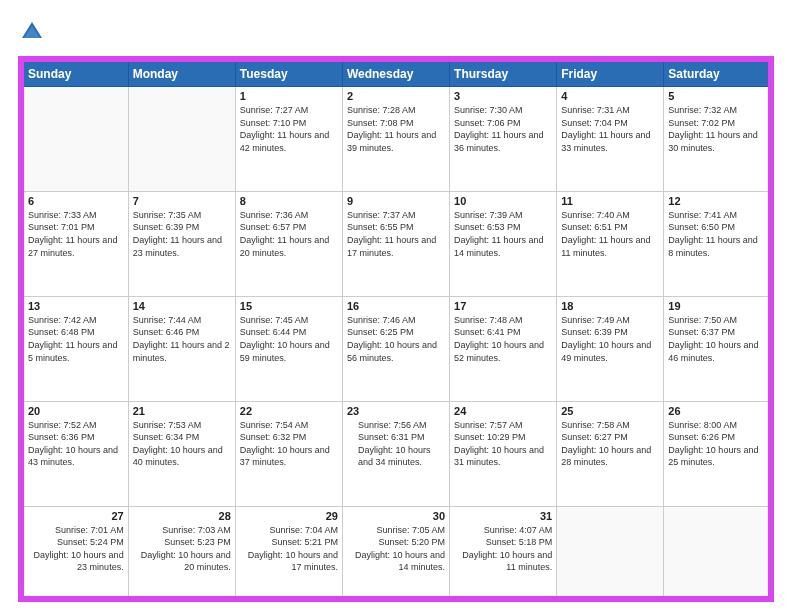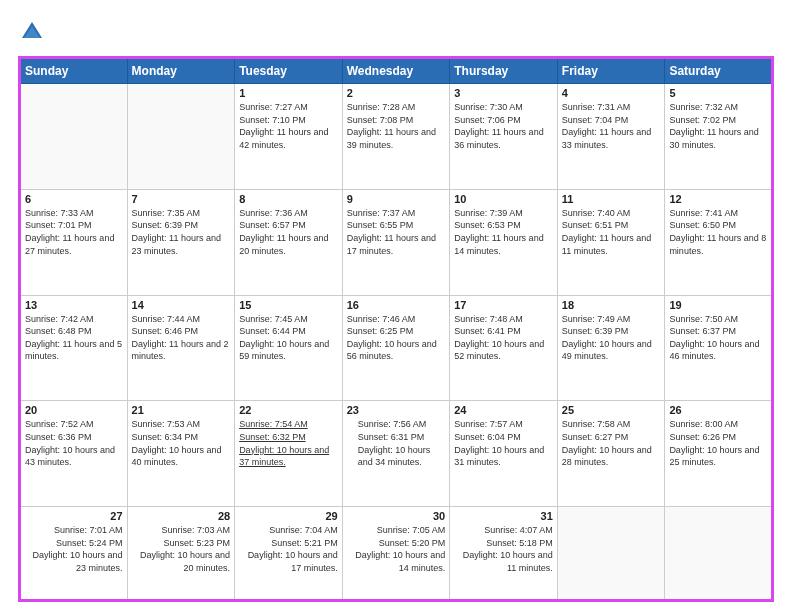--- a/index.html
+++ b/index.html
@@ -55,21 +55,21 @@
       font-weight: bold;
       color: #222;
       line-height: 1.1;
     }
     .location {
       font-size: 15px;
       color: #444;
     }
     .calendar {
       flex: 1;
-      border: 3px solid #d946ef;
+      border: 6px solid #d946ef;
       border-collapse: collapse;
       width: 100%;
       table-layout: fixed;
     }
     .calendar th {
       background: #2a6db5;
       color: #fff;
       font-size: 12px;
       font-weight: bold;
       padding: 5px 4px;
@@ -269,34 +269,34 @@
 Daylight: 10 hours and 43 minutes.</div>
           </td>
           <td>
             <span class="day-num">21</span>
             <div class="day-info" style="white-space: pre-line;">Sunrise: 7:53 AM
 Sunset: 6:34 PM
 Daylight: 10 hours and 40 minutes.</div>
           </td>
           <td>
             <span class="day-num">22</span>
-            <div class="day-info" style="white-space: pre-line; text-decoration: underline;">Sunrise: 7:54 AM
+            <div class="day-info" style="white-space: pre-line;">Sunrise: 7:54 AM
 Sunset: 6:32 PM
 Daylight: 10 hours and 37 minutes.</div>
           </td>
           <td>
             <span class="day-num">23</span>
             <div class="day-info" style="white-space: pre-line; margin-left: 11px;">Sunrise: 7:56 AM
 Sunset: 6:31 PM
 Daylight: 10 hours and 34 minutes.</div>
           </td>
           <td>
             <span class="day-num">24</span>
             <div class="day-info" style="white-space: pre-line;">Sunrise: 7:57 AM
-Sunset: 6:04 PM
+Sunset: 10:29 PM
 Daylight: 10 hours and 31 minutes.</div>
           </td>
           <td>
             <span class="day-num">25</span>
             <div class="day-info" style="white-space: pre-line;">Sunrise: 7:58 AM
 Sunset: 6:27 PM
 Daylight: 10 hours and 28 minutes.</div>
           </td>
           <td>
             <span class="day-num">26</span>

